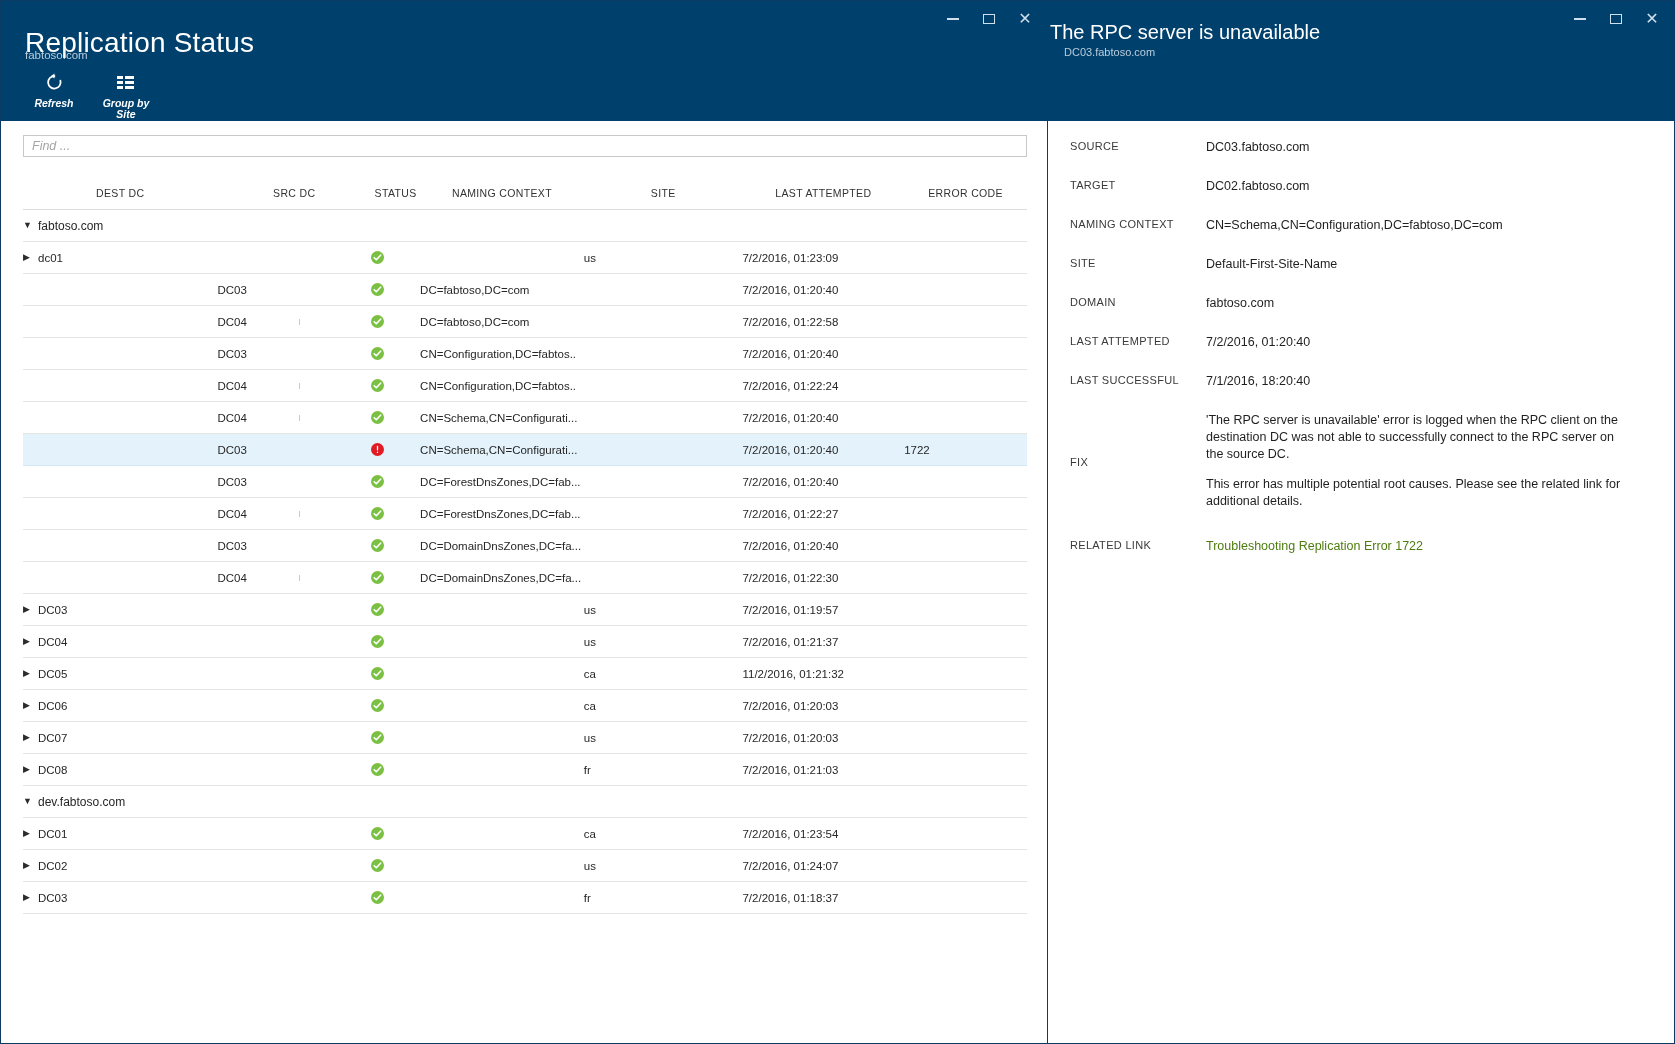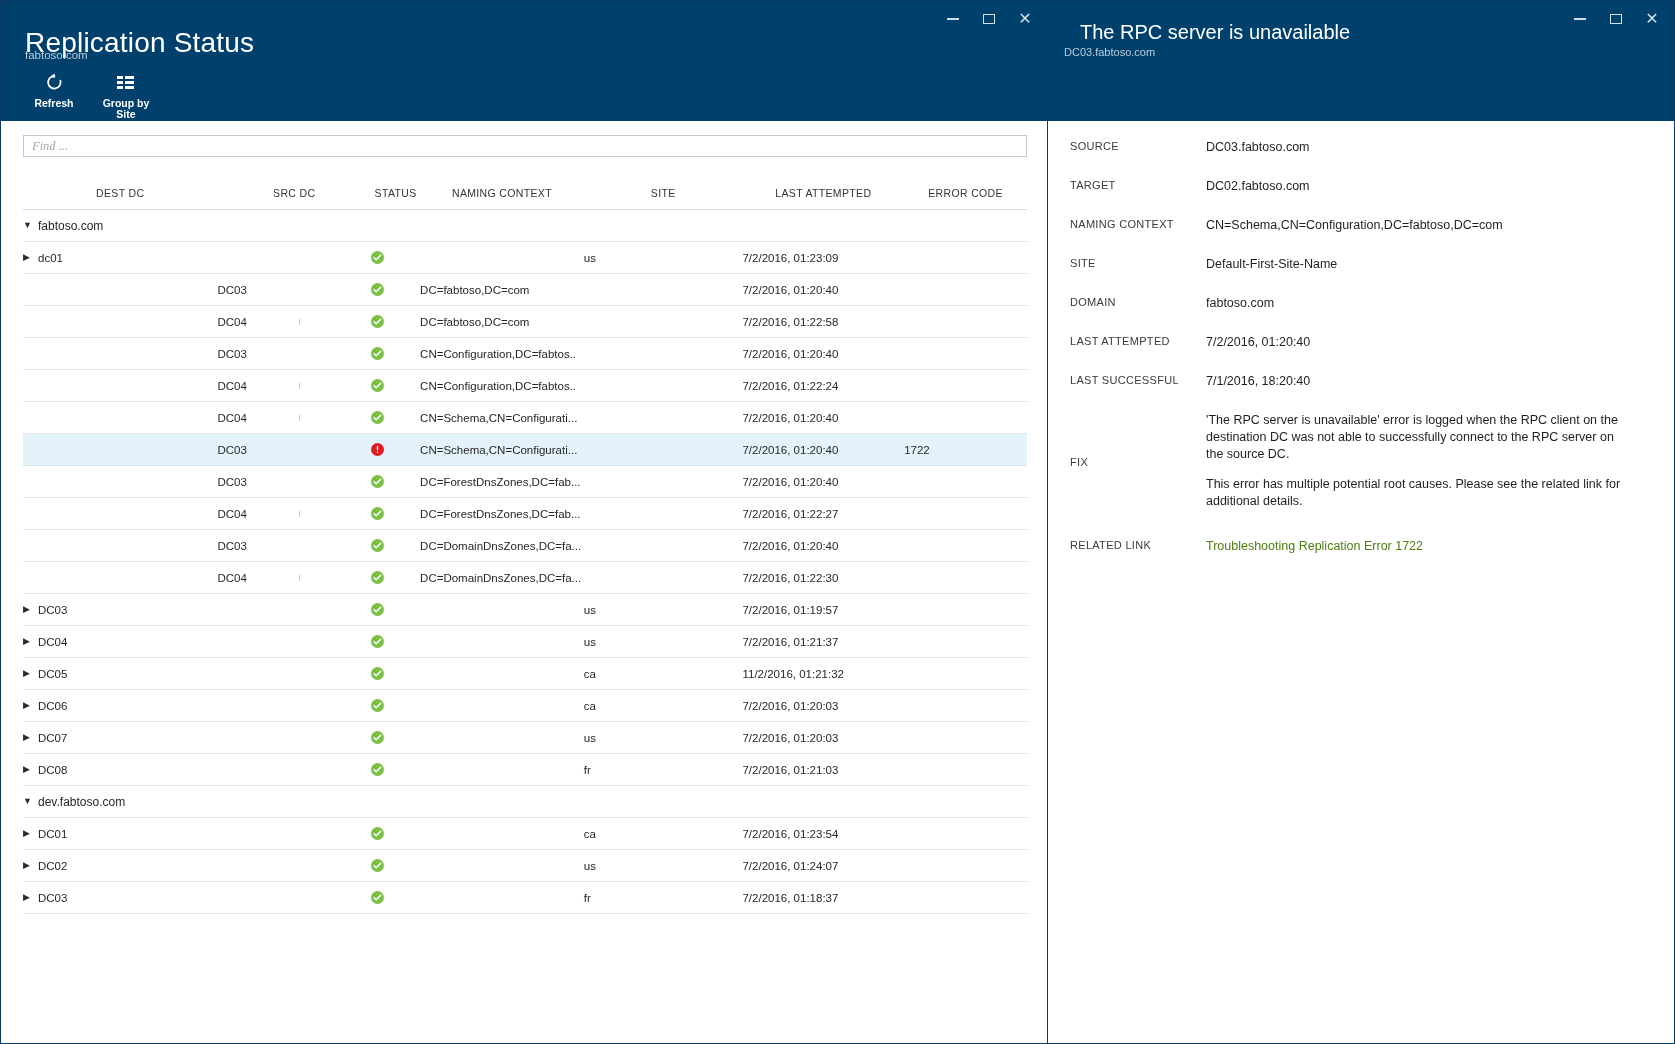--- a/index.html
+++ b/index.html
@@ -40,37 +40,37 @@
     color:#d7e4ee;
   }
   .glyph-min { display:block; width:12px; height:1.6px; background:#cfdfeb; }
   .glyph-max { display:block; width:12px; height:10px; border:1.6px solid #cfdfeb; }
   .glyph-close { font-size:16px; line-height:1; color:#cfdfeb; font-family:"Liberation Sans", sans-serif; }
 
   .toolbar { position:absolute; left: 22px; top: 68px; display:flex; gap: 10px; }
   .tb-item {
     width: 62px;
     display:flex; flex-direction:column; align-items:center; gap:5px;
-    color:#fff; cursor:pointer; padding: 2px 0 0;
+    color:#fff; cursor:pointer; padding: 2px 0 0; font-style: italic;
   }
   .tb-icon { height: 22px; display:flex; align-items:center; justify-content:center; }
   .tb-label { font-size: 10.5px; text-align:center; line-height: 11px; font-weight:600; }
 
   
   .left-body { position:relative; height: calc(1044px - 120px); background:#fff; padding: 0 22px; }
   .findbox {
     margin-top: 14px;
     width: 1004px; height: 22px;
     border: 1px solid #c8c8c8;
     display:flex; align-items:center;
     padding: 0 8px;
   }
   .findbox input {
     border: none; outline: none; width: 100%;
-    font-family: Liberation Serif, serif;
+    font-family: Liberation Sans, sans-serif;
     font-style: italic;
     font-size: 12.5px; color:#1d4ed8;
   }
   .findbox input::placeholder { color: #a5a5a5; font-style: italic; }
 
   table.grid { width: 1004px; border-collapse: collapse; margin-top: 30px; table-layout: fixed; }
   table.grid th {
     text-align: center;
     font-size: 10.5px;
     font-weight: 400;
@@ -122,21 +122,21 @@
   
   .win-right {
     position:relative;
     width: 627px; height: 1044px;
     background:#fff;
     border: 1px solid #0b3a63;
     border-left: none;
     overflow:hidden;
   }
   .r-titlebar { position:relative; height: 120px; background:#00406d; color:#fff; }
-  .r-title { position:absolute; left: 32px; top: 20px; font-size: 20px; font-weight:400; }
+  .r-title { position:absolute; left: 2px; top: 20px; font-size: 20px; font-weight:400; }
   .r-subtitle { position:absolute; left: 16px; top: 45px; font-size: 11px; color:#b9ccdc; }
 
   .r-body { padding: 18px 16px 0 0; }
   .drow { display:flex; align-items:flex-start; padding: 0 0 0 22px; margin-bottom: 22px; }
   .dlabel {
     width: 136px; flex: 0 0 136px;
     font-size: 11px; color:#3a3a3a; letter-spacing:.3px;
     padding-top: 1px;
   }
   .dvalue { font-size: 12.5px; color:#1f1f1f; line-height: 17px; }

